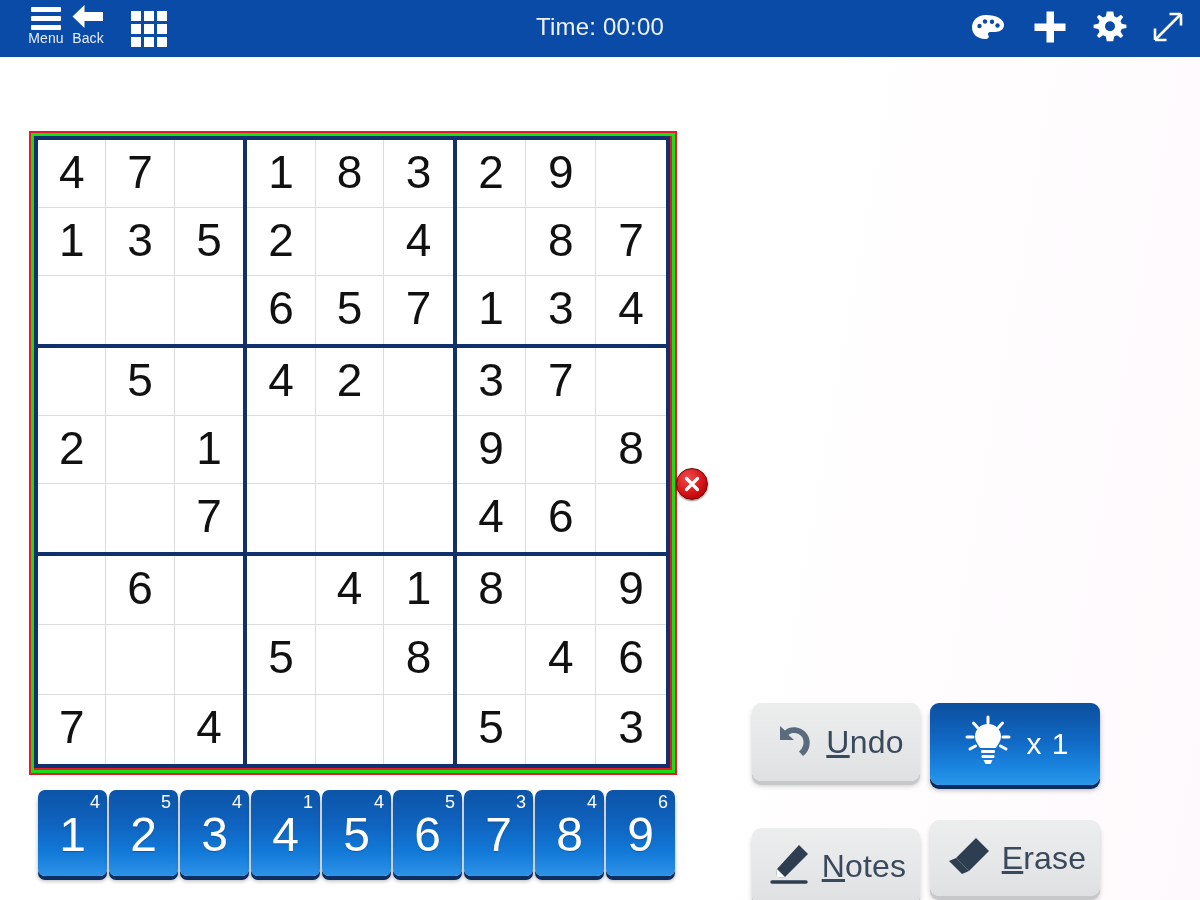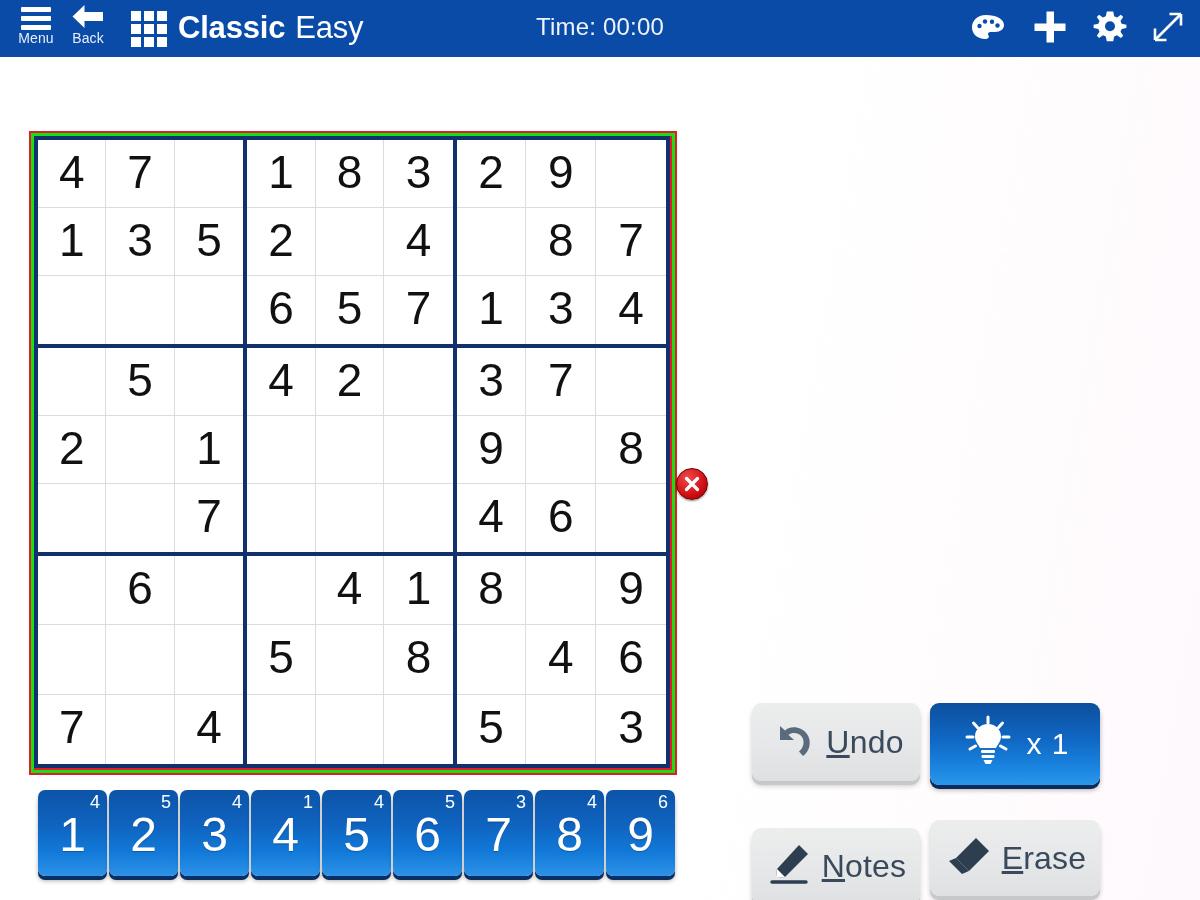--- a/index.html
+++ b/index.html
@@ -38,21 +38,21 @@
 
   .hdr-btn .lbl {
     font-size: 14px;
     line-height: 15px;
     color: #e8eef7;
     margin-top: 1px;
     letter-spacing: .1px;
   }
 
   
-  #menu-btn { left: 12px; width: 48px; }
+  #menu-btn { left: 22px; width: 48px; }
   .hamburger { width: 30px; height: 23px; display: flex; flex-direction: column; justify-content: space-between; margin-top: 2px;}
   .hamburger i { display:block; width: 30px; height: 5px; background: #fff; border-radius: 1px;}
 
   
   #back-btn { left: 62px; width: 52px; padding-top: 3px; text-align: right;}
   #back-btn svg { display:block; }
 
   
   #app-icon {
     position: absolute;
@@ -248,24 +248,20 @@
       <span></span>
       <span></span>
     <span></span>
       <span></span>
       <span></span>
     <span></span>
       <span></span>
       <span></span>
   </div>
 
-  <div id="title-wrap">
-    <span id="title-main">Classic</span>
-    <span id="title-sub">Easy</span>
-  </div>
 
   <div id="timer">
     <span>Time: 00:00</span>
   </div>
 
   <div class="hdr-icon" id="palette-btn">
     <span>
       <svg width="34" height="26" viewBox="0 0 34 26">
         <path d="M15 1 C6 1 1 7 1 13.5 C1 20 6.5 25 14 25 C17.5 25 18.5 23 17.5 21.5
                  C16.3 19.7 17.5 18 19.6 18 L24 18 C29.5 18 33 15 33 11 C33 5 25 1 15 1 Z" fill="#ffffff"></path>

